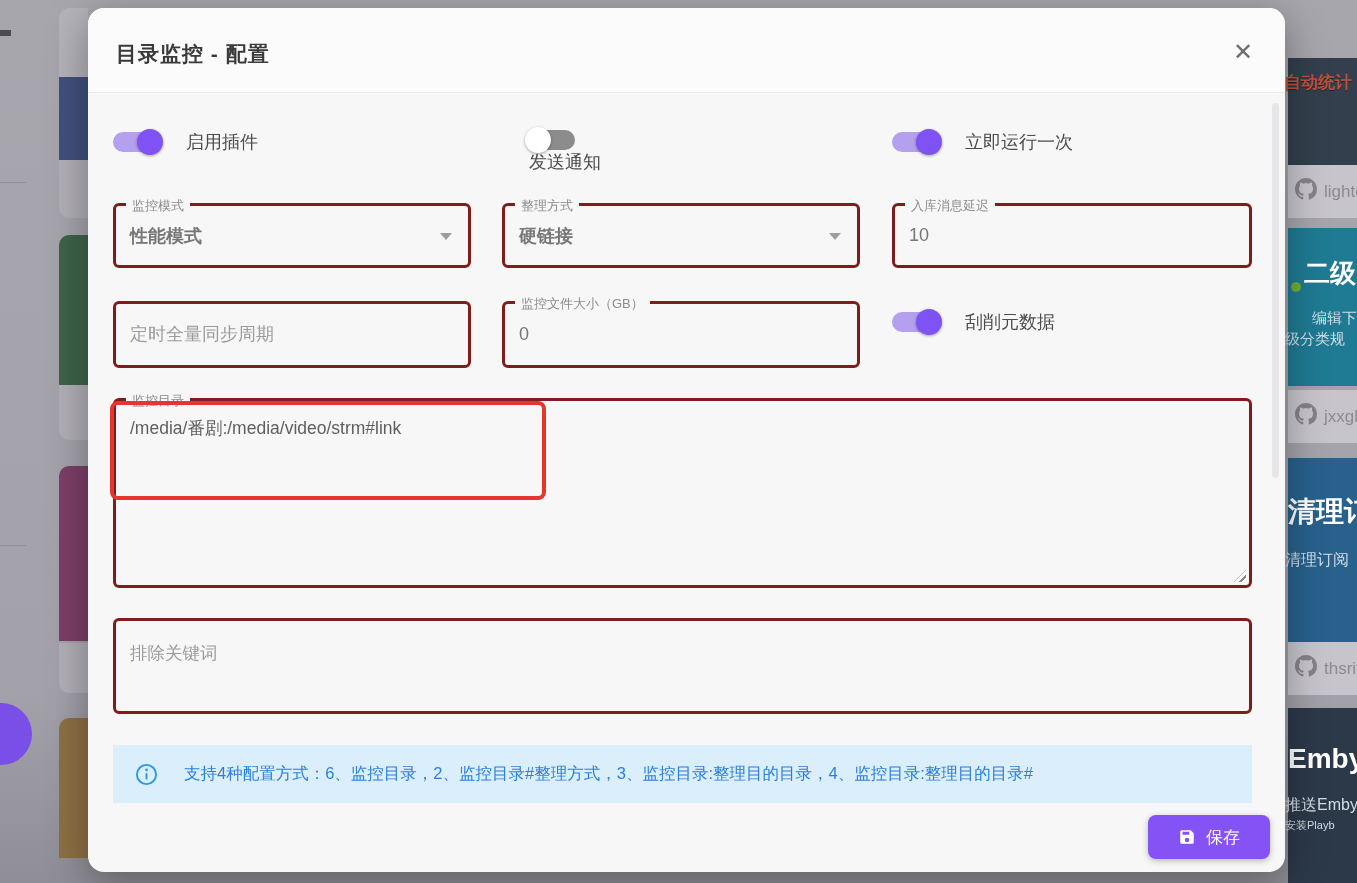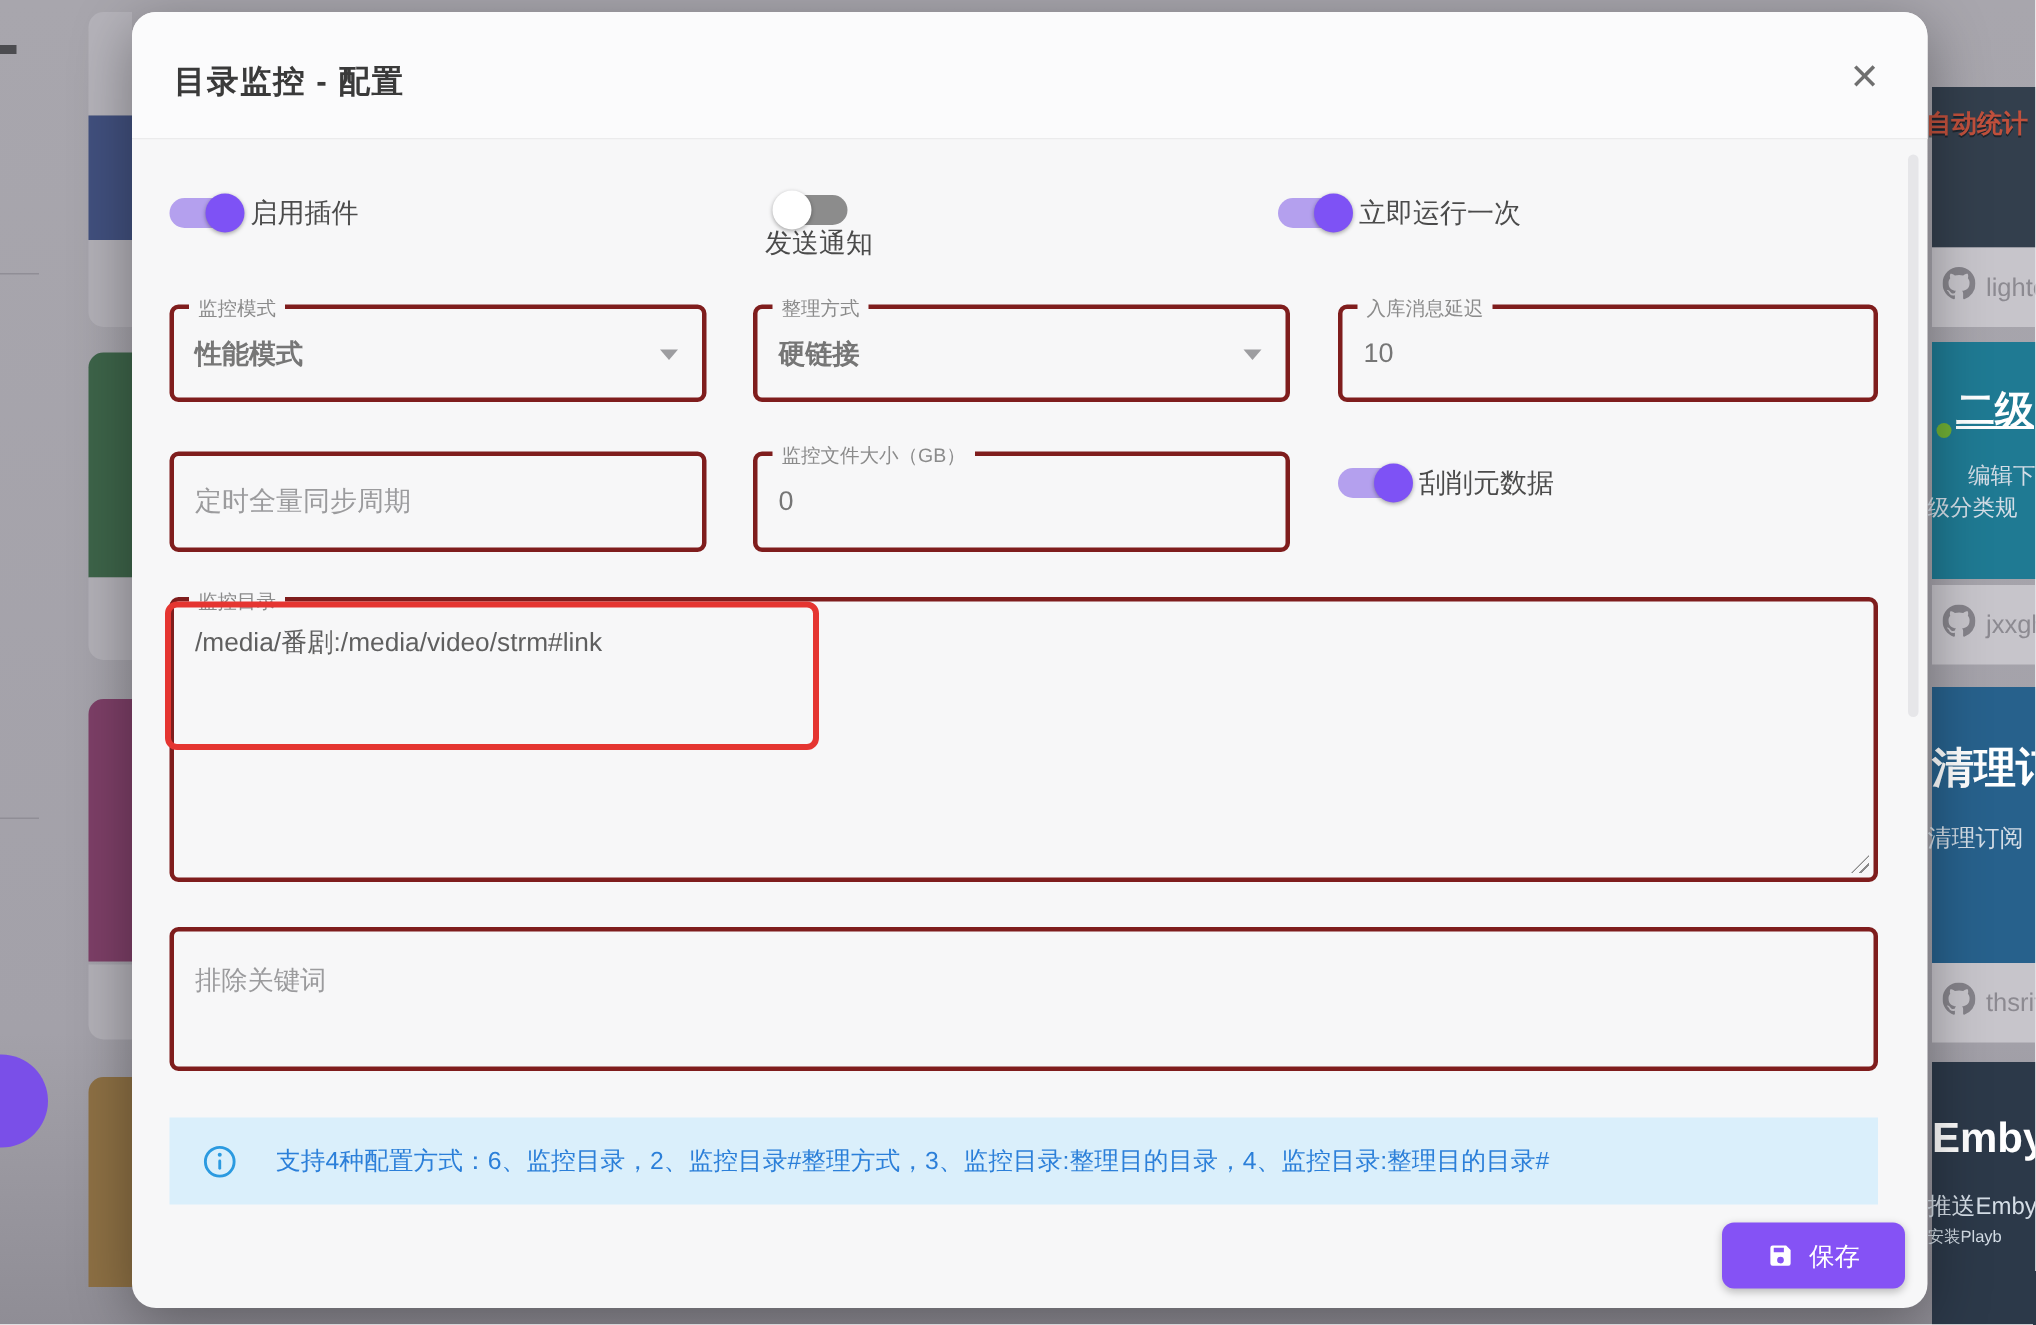--- a/index.html
+++ b/index.html
@@ -53,21 +53,21 @@
   
   .toggle-row { position:absolute; display:flex; align-items:center; }
   .switch { position:relative; width:46px; height:20px; border-radius:10px; cursor:pointer;
             flex:0 0 auto; }
   .switch.on  { background:#b4a0ee; }
   .switch.off { background:#8c8c8c; }
   .knob { position:absolute; top:-3px; width:26px; height:26px; border-radius:50%;
           box-shadow:0 1px 3px rgba(0,0,0,.35); }
   .switch.on  .knob { right:-4px; background:#7e52f5; }
   .switch.off .knob { left:-4px;  background:#ffffff; }
-  .toggle-label { margin-left:8px; font-size:18px; color:#4b4b4b; }
+  .toggle-label { margin-left:27px; font-size:18px; color:#4b4b4b; }
 
   
   .field { position:absolute; border:3px solid #7f1d1d; border-radius:6px; }
   .flabel { position:absolute; top:-9px; left:10px; background:#f7f7f8; padding:0 6px;
             font-size:13px; color:#8b8b8b; white-space:nowrap; }
   .fvalue { position:absolute; left:14px; top:0; height:100%; display:flex; align-items:center;
             font-size:18px; color:#767676;font-weight:bold; }
   .caret { position:absolute; right:16px; top:50%; margin-top:-3px; width:0; height:0;
            border-left:6px solid transparent; border-right:6px solid transparent;
            border-top:7px solid #9d9da0; }
@@ -131,21 +131,21 @@
     <div class="repo-strip rs-1">
       <span>
         <svg viewBox="0 0 16 16" width="22" height="22" fill="#85838a">
             <path d="M8 0C3.58 0 0 3.58 0 8c0 3.54 2.29 6.53 5.47 7.59.4.07.55-.17.55-.38 0-.19-.01-.82-.01-1.49-2.01.37-2.53-.49-2.69-.94-.09-.23-.48-.94-.82-1.13-.28-.15-.68-.52-.01-.53.63-.01 1.08.58 1.23.82.72 1.21 1.87.87 2.33.66.07-.52.28-.87.51-1.07-1.78-.2-3.64-.89-3.64-3.95 0-.87.31-1.59.82-2.15-.08-.2-.36-1.02.08-2.12 0 0 .67-.21 2.2.82.64-.18 1.32-.27 2-.27s1.36.09 2 .27c1.53-1.04 2.2-.82 2.2-.82.44 1.1.16 1.92.08 2.12.51.56.82 1.27.82 2.15 0 3.07-1.87 3.75-3.65 3.95.29.25.54.73.54 1.48 0 1.07-.01 1.93-.01 2.2 0 .21.15.46.55.38A8.01 8.01 0 0 0 16 8c0-4.42-3.58-8-8-8z"></path>
           </svg>
       </span>
       <span class="repo-name">lighto</span>
     </div>
     <div class="rcard rc-teal">
       <span class="green-dot"></span>
-      <div class="rc-title" style="margin:28px 0 0 16px;text-decoration:underline;">二级</div>
+      <div class="rc-title" style="margin:28px 0 0 16px;">二级</div>
       <div class="rc-line" style="margin-top:16px;padding-left:27px;">编辑下载</div>
       <div class="rc-line">级分类规</div>
     </div>
     <div class="repo-strip rs-2">
       <span>
         <svg viewBox="0 0 16 16" width="22" height="22" fill="#85838a">
             <path d="M8 0C3.58 0 0 3.58 0 8c0 3.54 2.29 6.53 5.47 7.59.4.07.55-.17.55-.38 0-.19-.01-.82-.01-1.49-2.01.37-2.53-.49-2.69-.94-.09-.23-.48-.94-.82-1.13-.28-.15-.68-.52-.01-.53.63-.01 1.08.58 1.23.82.72 1.21 1.87.87 2.33.66.07-.52.28-.87.51-1.07-1.78-.2-3.64-.89-3.64-3.95 0-.87.31-1.59.82-2.15-.08-.2-.36-1.02.08-2.12 0 0 .67-.21 2.2.82.64-.18 1.32-.27 2-.27s1.36.09 2 .27c1.53-1.04 2.2-.82 2.2-.82.44 1.1.16 1.92.08 2.12.51.56.82 1.27.82 2.15 0 3.07-1.87 3.75-3.65 3.95.29.25.54.73.54 1.48 0 1.07-.01 1.93-.01 2.2 0 .21.15.46.55.38A8.01 8.01 0 0 0 16 8c0-4.42-3.58-8-8-8z"></path>
           </svg>
       </span>
       <span class="repo-name">jxxgh</span>
@@ -183,21 +183,21 @@
           <div class="knob"></div>
         </div>
       <div class="toggle-label">启用插件</div>
     </div>
     <div class="toggle-row" style="left:414px; top:122px;flex-direction:column;">
       <div class="switch off">
           <div class="knob"></div>
         </div>
       <div class="toggle-label">发送通知</div>
     </div>
-    <div class="toggle-row" style="left:764px; top:122px;font-family:Liberation Mono, monospace;">
+    <div class="toggle-row" style="left:804px; top:122px;font-family:Liberation Mono, monospace;">
       <div class="switch on">
           <div class="knob"></div>
         </div>
       <div class="toggle-label">立即运行一次</div>
     </div>
 
     <div class="field" style="left:25px; top:195px; width:358px; height:65px;">
       <span class="flabel">监控模式</span>
       <span class="fvalue">性能模式</span>
       <span class="caret"></span>

